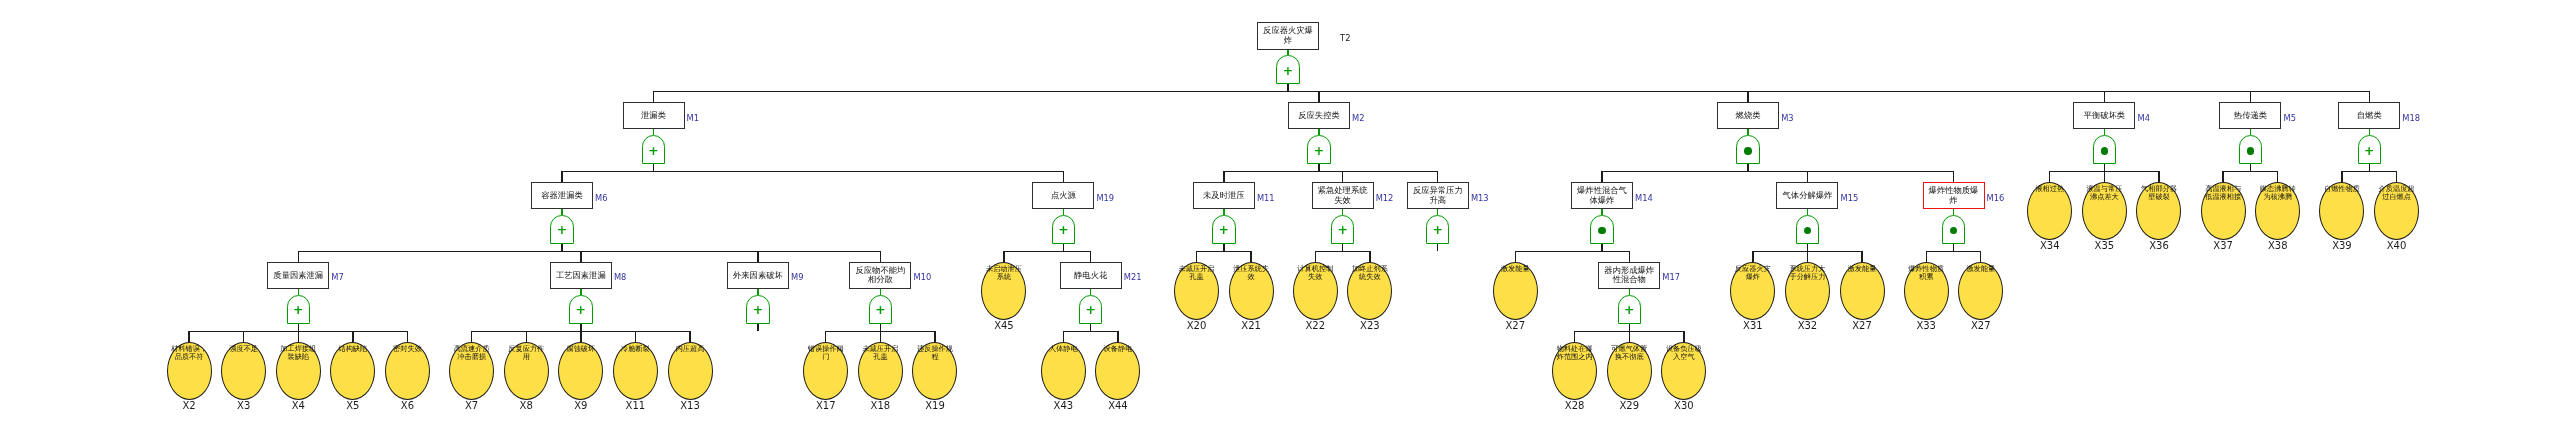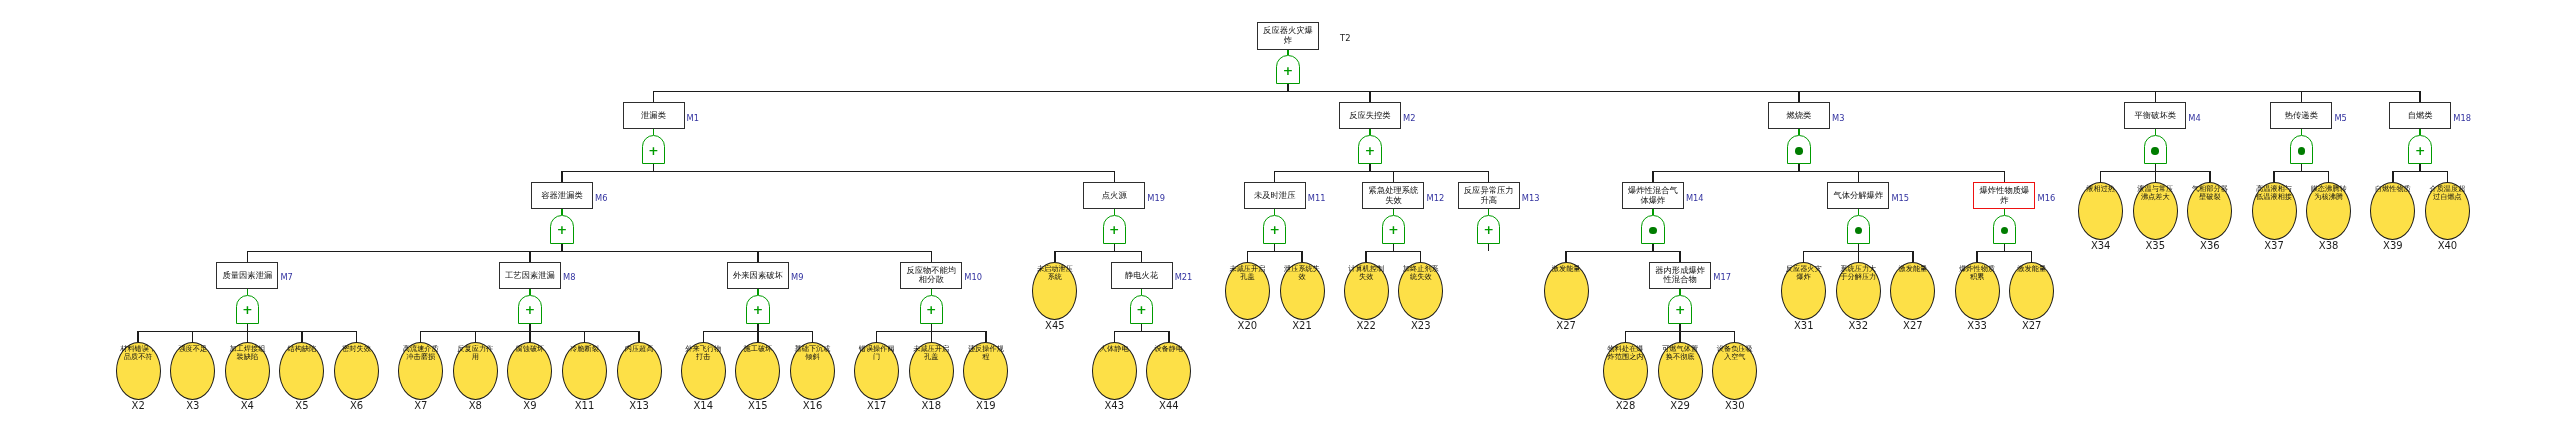--- a/index.html
+++ b/index.html
@@ -213,46 +213,20 @@
                     <div class="box">
                       <span>外来因素破坏</span>
                     </div>
                     <span class="node-id">M9</span>
                   </div>
                   <div class="gate-stub-top"></div>
                   <div class="gate">
                     <span class="plus">+</span>
                   </div>
                   <div class="gate-stub-bottom"></div>
-                  <div class="children">
-                    <div class="subtree">
-                      <div class="node-row">
-                        <div class="circle">
-                          <span>外来飞行物打击</span>
-                        </div>
-                      </div>
-                      <div class="circle-id">X14</div>
-                    </div>
-                    <div class="subtree">
-                      <div class="node-row">
-                        <div class="circle">
-                          <span>施工破坏</span>
-                        </div>
-                      </div>
-                      <div class="circle-id">X15</div>
-                    </div>
-                    <div class="subtree">
-                      <div class="node-row">
-                        <div class="circle">
-                          <span>基础下沉或倾斜</span>
-                        </div>
-                      </div>
-                      <div class="circle-id">X16</div>
-                    </div>
-                  </div>
                 </div>
                 <div class="subtree">
                   <div class="node-row">
                     <div class="box">
                       <span>反应物不能均相分散</span>
                     </div>
                     <span class="node-id">M10</span>
                   </div>
                   <div class="gate-stub-top"></div>
                   <div class="gate">

